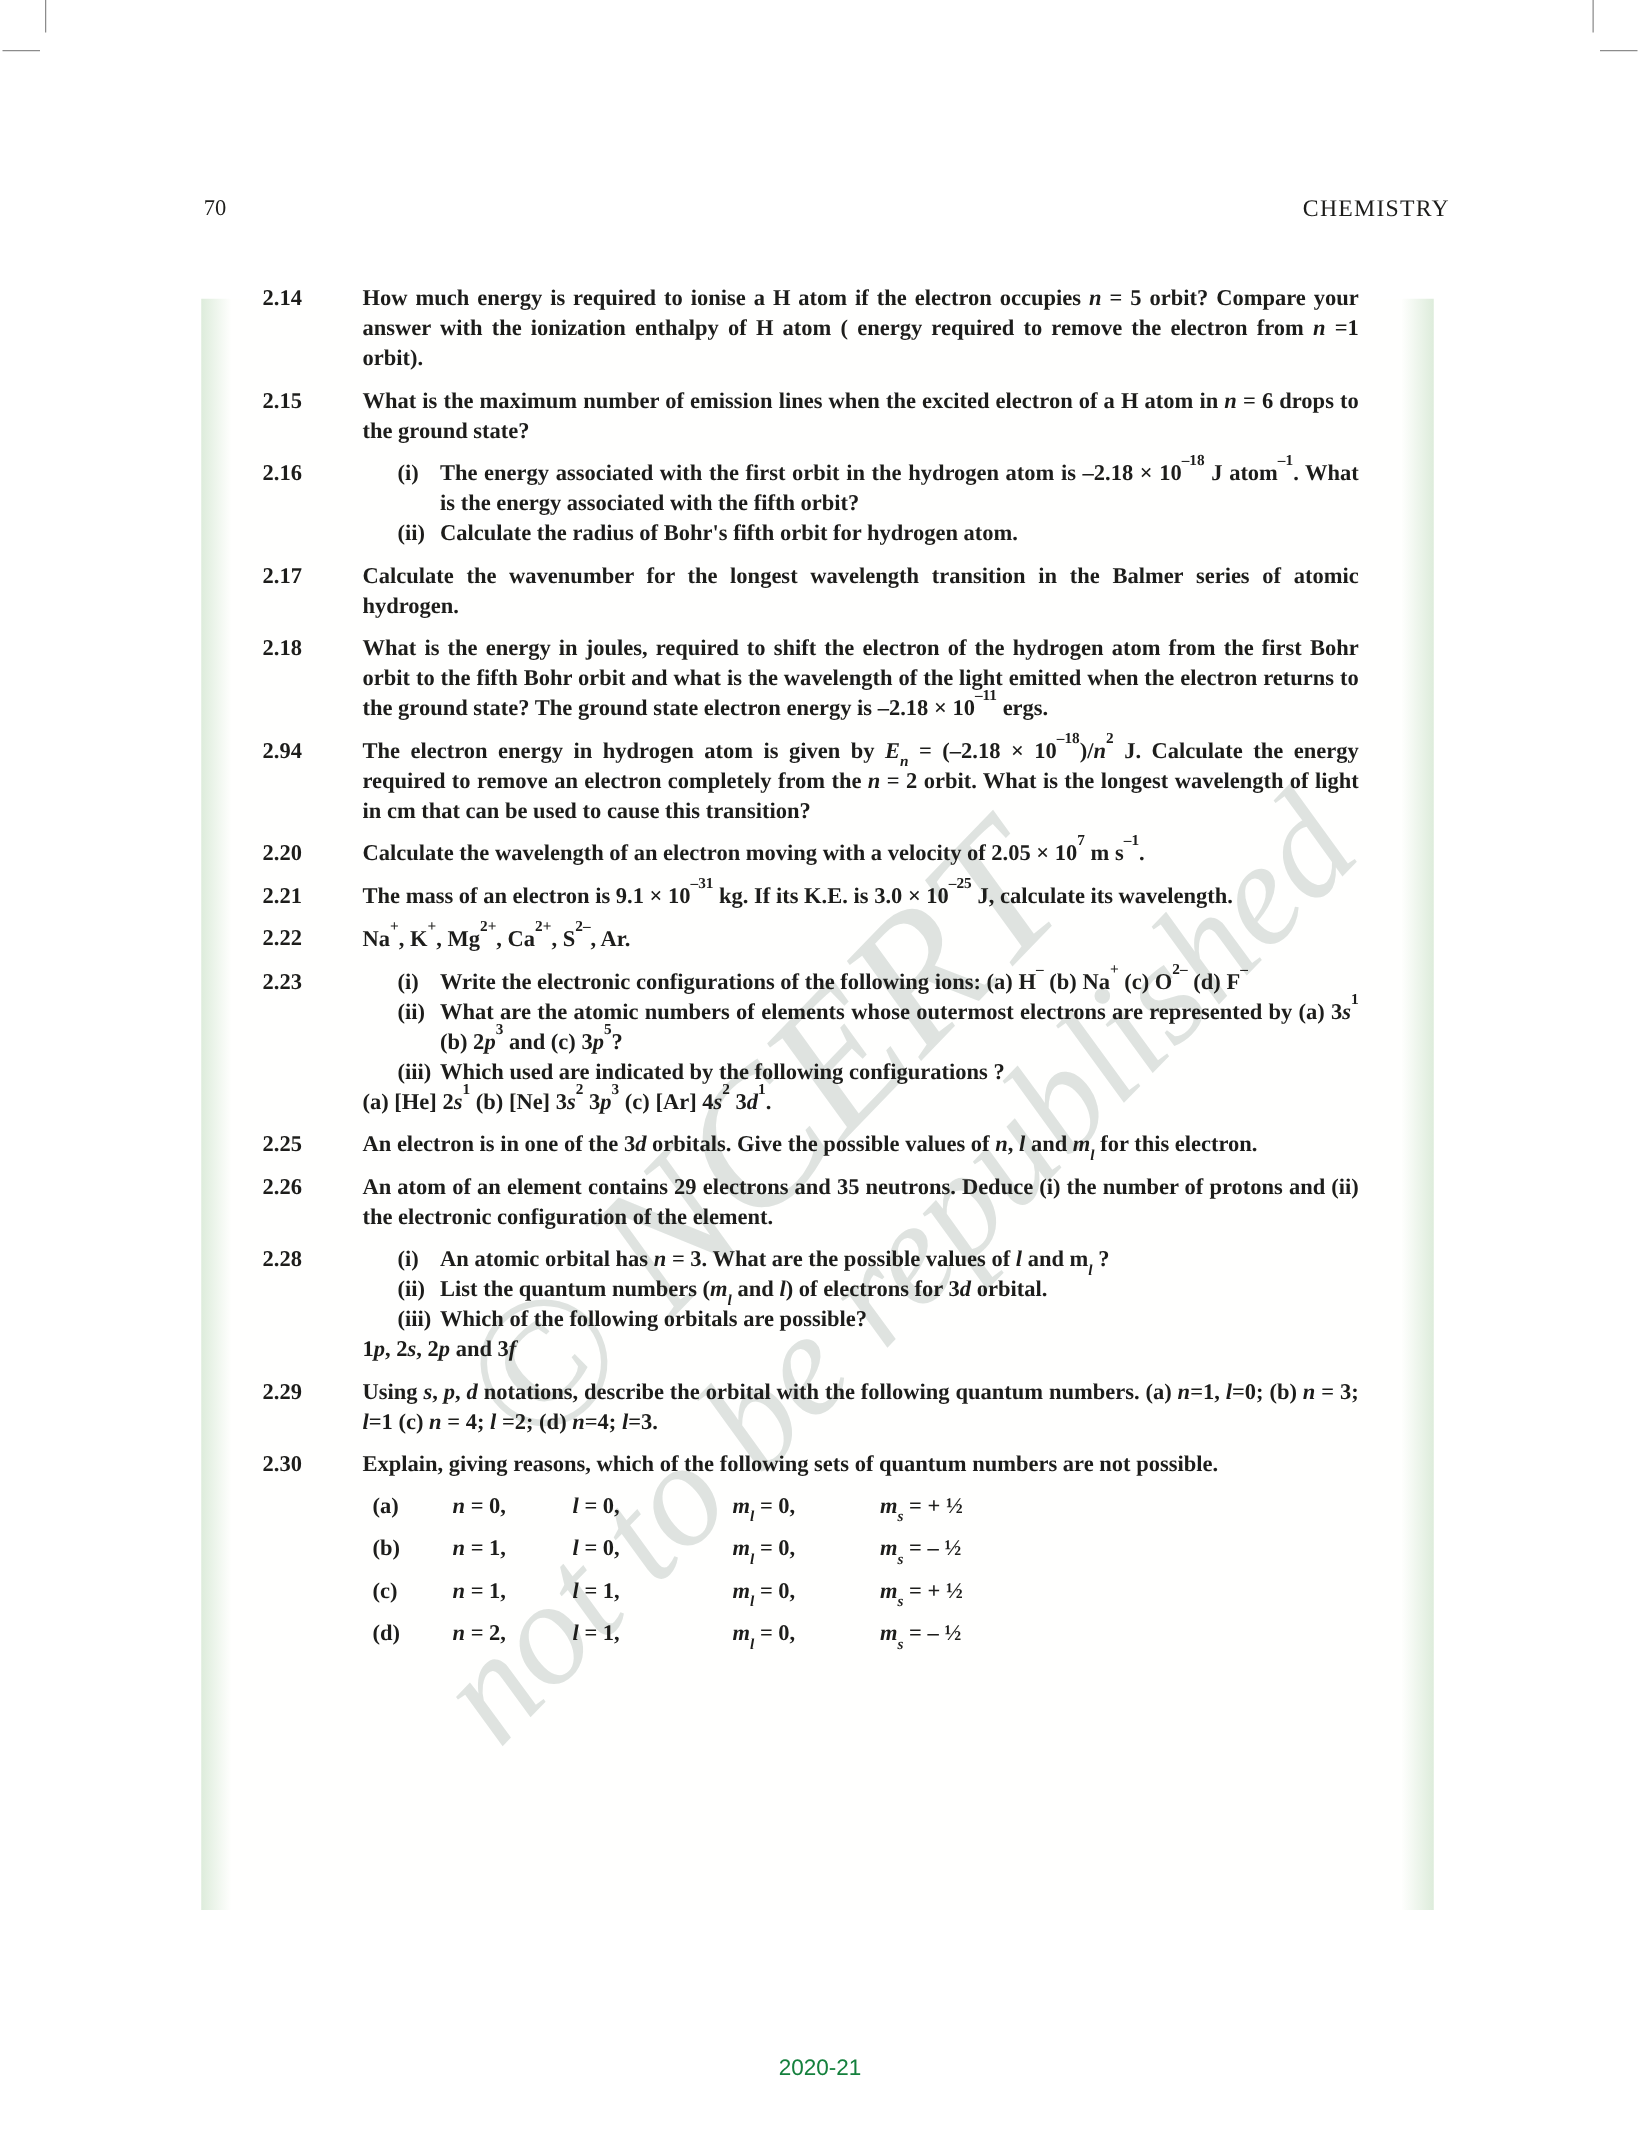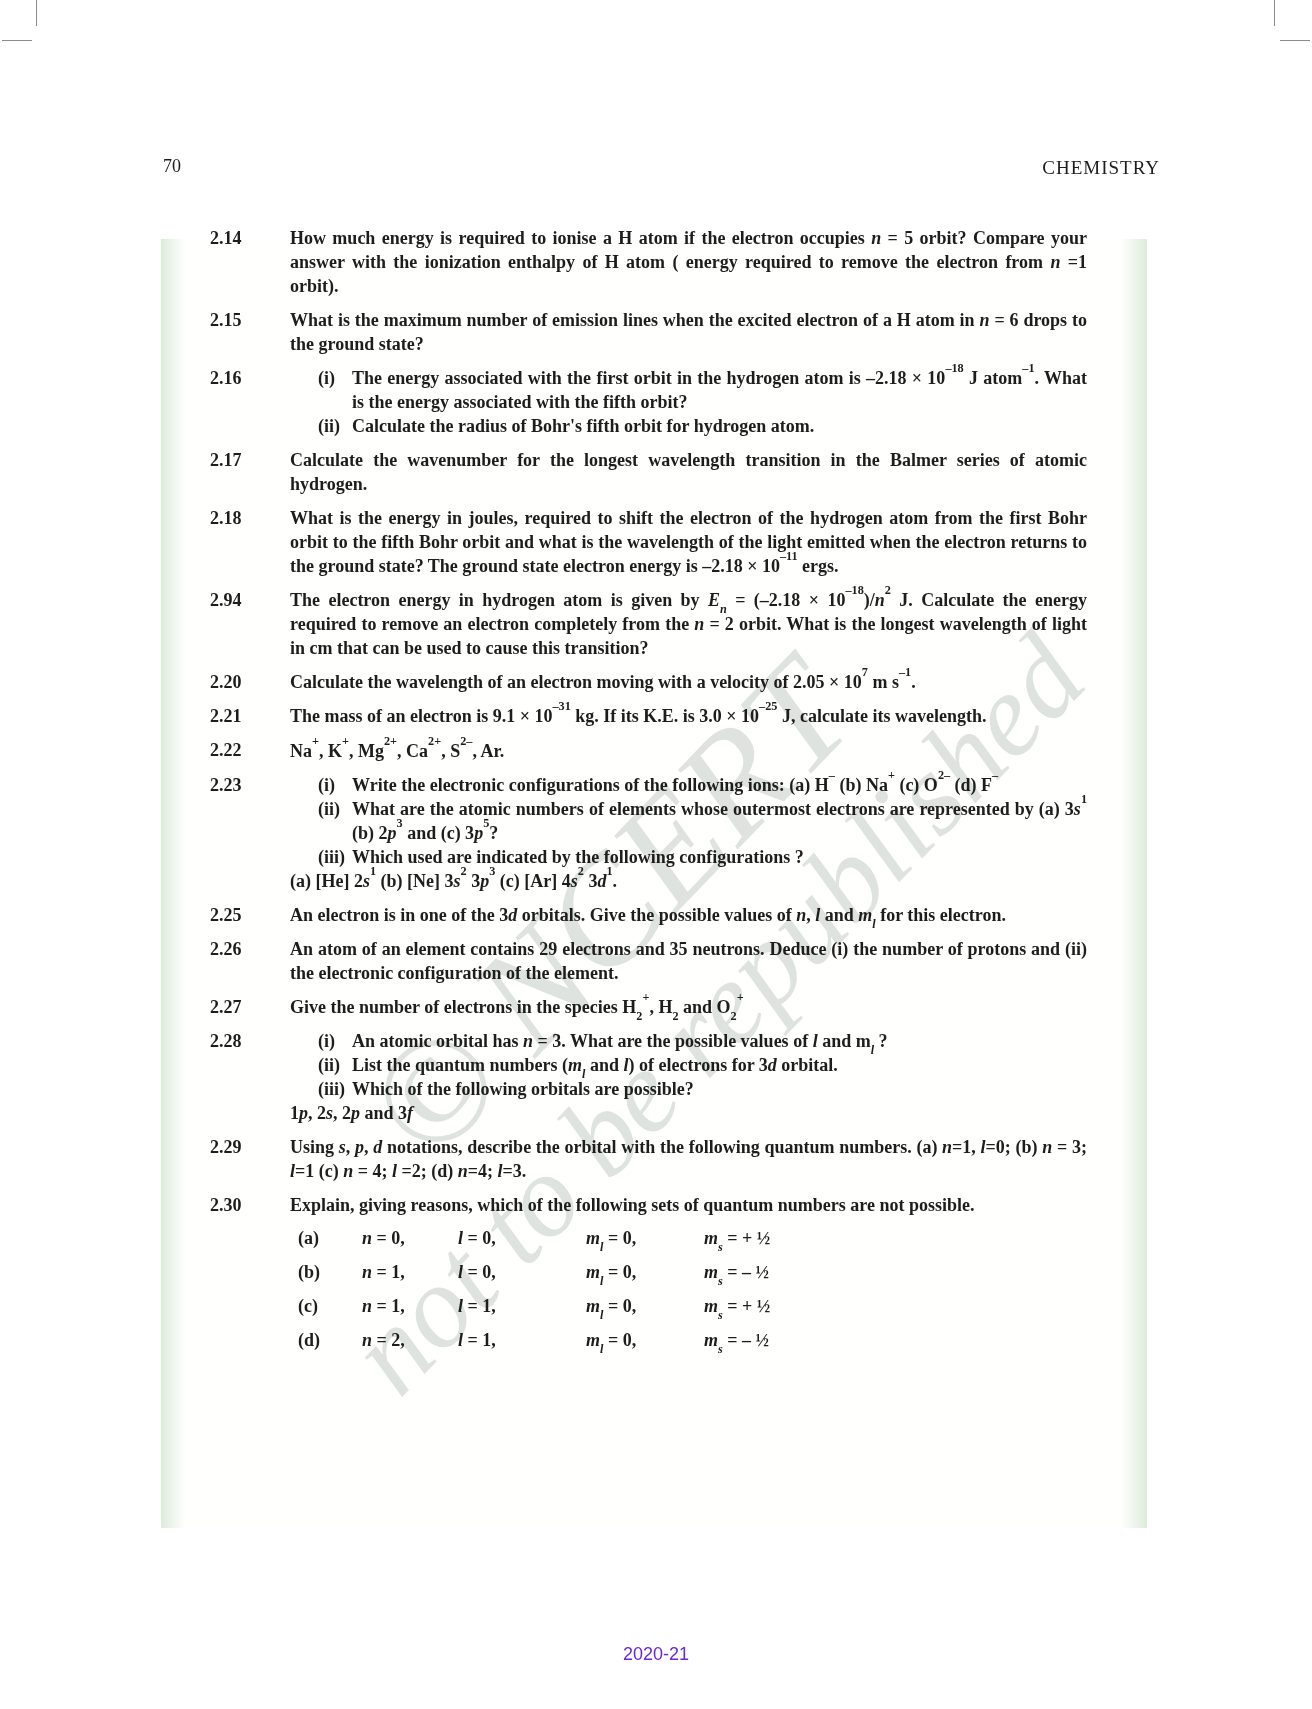--- a/index.html
+++ b/index.html
@@ -50,21 +50,21 @@
   .q-subtext{text-align:justify;}
   .q-cont{}
   .q-table{padding-left:8px;margin-top:4px;}
   .q-trow{display:grid;grid-template-columns:64px 96px 128px 118px auto;line-height:34px;}
   sup,sub{font-size:68%;line-height:0;position:relative;}
   sup{top:-0.45em;}
   sub{bottom:-0.22em;}
   i{font-style:italic;}
   
   .footer-year{position:absolute;left:0;right:0;top:1644px;text-align:center;
-    font-family:"Liberation Sans","DejaVu Sans",sans-serif;font-size:18px;color:#6d28d9;}
+    font-family:"Liberation Sans","DejaVu Sans",sans-serif;font-size:18px;color:#15803d;}
 </style>
 </head>
 <body>
 
 <div class="crop v" id="crop-tl-v"></div>
 <div class="crop h" id="crop-tl-h"></div>
 <div class="crop v" id="crop-tr-v"></div>
 <div class="crop h" id="crop-tr-h"></div>
 
 <div class="page-number">70</div>
@@ -166,26 +166,20 @@
         <div class="q-para">An electron is in one of the 3<i>d</i> orbitals. Give the possible values of <i>n</i>, <i>l</i> and <i>m</i><sub><i>l</i></sub> for this electron.</div>
       </div>
     </div>
     <div class="q-row">
       <div class="q-num">2.26</div>
       <div class="q-body">
         <div class="q-para">An atom of an element contains 29 electrons and 35 neutrons. Deduce (i) the number of protons and (ii) the electronic configuration of the element.</div>
       </div>
     </div>
     <div class="q-row">
-      <div class="q-num">2.27</div>
-      <div class="q-body">
-        <div class="q-para">Give the number of electrons in the species H<sub>2</sub><sup>+</sup>, H<sub>2</sub> and O<sub>2</sub><sup>+</sup></div>
-      </div>
-    </div>
-    <div class="q-row">
       <div class="q-num">2.28</div>
       <div class="q-body">
         <div class="q-sub">
           <span class="q-sublabel">(i)</span>
           <span class="q-subtext">An atomic orbital has <i>n</i> = 3. What are the possible values of <i>l</i> and m<sub><i>l</i></sub> ?</span>
         </div>
         <div class="q-sub">
           <span class="q-sublabel">(ii)</span>
           <span class="q-subtext">List the quantum numbers (<i>m</i><sub><i>l</i></sub> and <i>l</i>) of electrons for 3<i>d</i> orbital.</span>
         </div>

